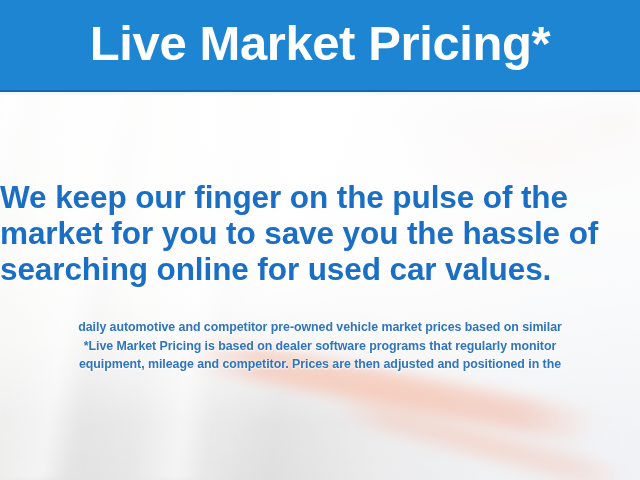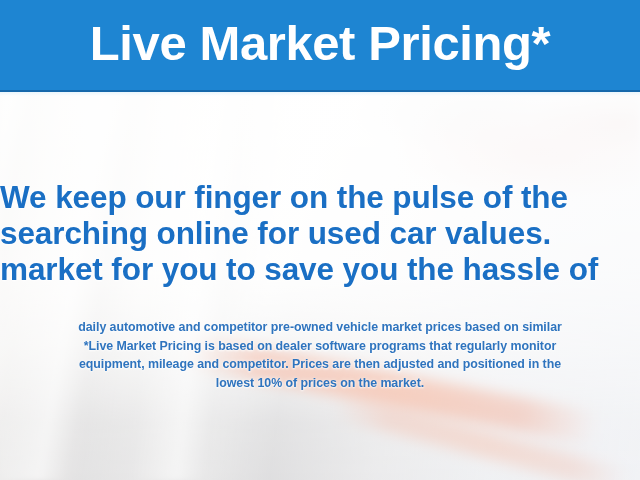--- a/index.html
+++ b/index.html
@@ -226,24 +226,23 @@
   <div class="bg-layer bg-wash"></div>
 
   <div id="header-band">
     <h1 id="header-title">Live Market Pricing*</h1>
   </div>
   <div id="header-rule"></div>
   <div id="header-glow"></div>
 
   <div id="headline">
     <span class="hl-line">We keep our finger on the pulse of the</span>
+    <span class="hl-line">market for you to save you the hassle of</span>
     <span class="hl-line">searching online for used car values.</span>
-    <span class="hl-line">market for you to save you the hassle of</span>
   </div>
 
   <div id="disclaimer">
     <span class="dc-line">daily automotive and competitor pre-owned vehicle market prices based on similar</span>
     <span class="dc-line">*Live Market Pricing is based on dealer software programs that regularly monitor</span>
     <span class="dc-line">equipment, mileage and competitor. Prices are then adjusted and positioned in the</span>
-    <span class="dc-line">lowest 10% of prices on the market.</span>
   </div>
 
 </div>
 
 </body></html>

